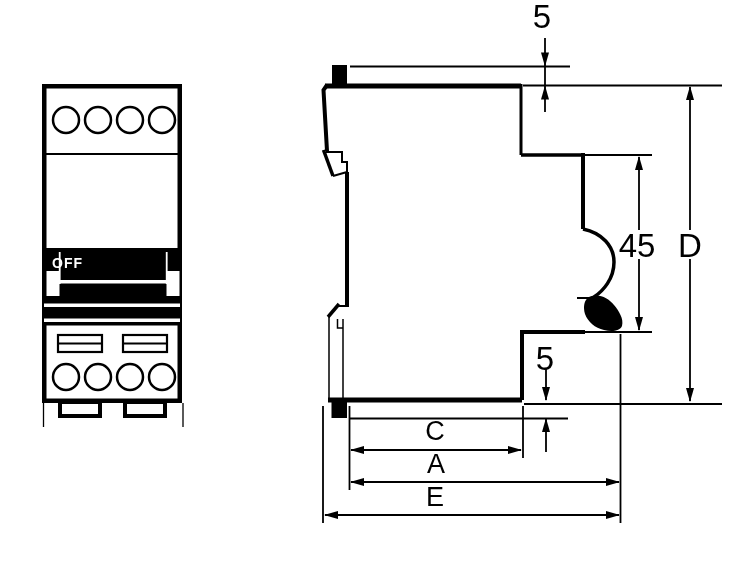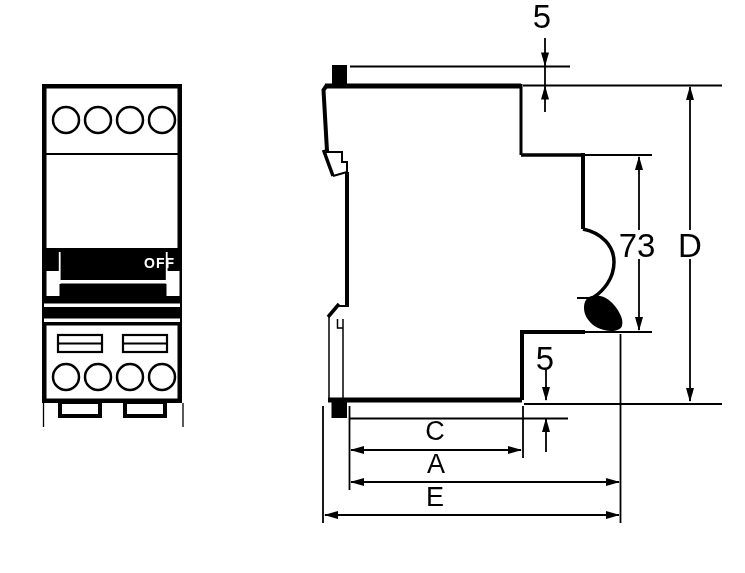--- a/index.html
+++ b/index.html
@@ -7,21 +7,21 @@
     position:relative;width:745px;height:573px;background:#ffffff;overflow:hidden;
     font-family:"Liberation Sans", sans-serif;
   }
   #drawing{position:absolute;left:0;top:0;}
   .dim-label{
     position:absolute;width:60px;text-align:center;
     font-size:33px;color:#000;line-height:1;
   }
   .dim-label.small{font-size:27px;}
   .toggle-label{
-    position:absolute;left:52px;top:256px;width:123px;text-align:right;
+    position:absolute;left:52px;top:256px;width:123px;text-align:left;
     font-size:14px;font-weight:700;letter-spacing:1px;color:#ffffff;line-height:1;
   }
 </style>
 </head>
 <body>
 
 <div id="canvas">
 
   <svg id="drawing" width="745" height="573" viewBox="0 0 745 573">
 
@@ -138,19 +138,19 @@
 
       <path d="M325,515 H619"></path>
       <polygon fill="#000" stroke="none" points="324,515 338,511 338,519"></polygon>
       <polygon fill="#000" stroke="none" points="620,515 606,511 606,519"></polygon>
     </g>
   </svg>
 
   <div class="toggle-label">OFF</div>
 
   <div class="dim-label" style="left:512px;top:0px;">5</div>
-  <div class="dim-label" style="left:607px;top:229px;">73</div>
+  <div class="dim-label" style="left:607px;top:229px;">45</div>
   <div class="dim-label" style="left:660px;top:229px;">D</div>
   <div class="dim-label" style="left:515px;top:342px;">5</div>
   <div class="dim-label small" style="left:405px;top:418px;">C</div>
   <div class="dim-label small" style="left:406px;top:451px;">A</div>
   <div class="dim-label small" style="left:405px;top:484px;">E</div>
 </div>
 
 </body></html>

